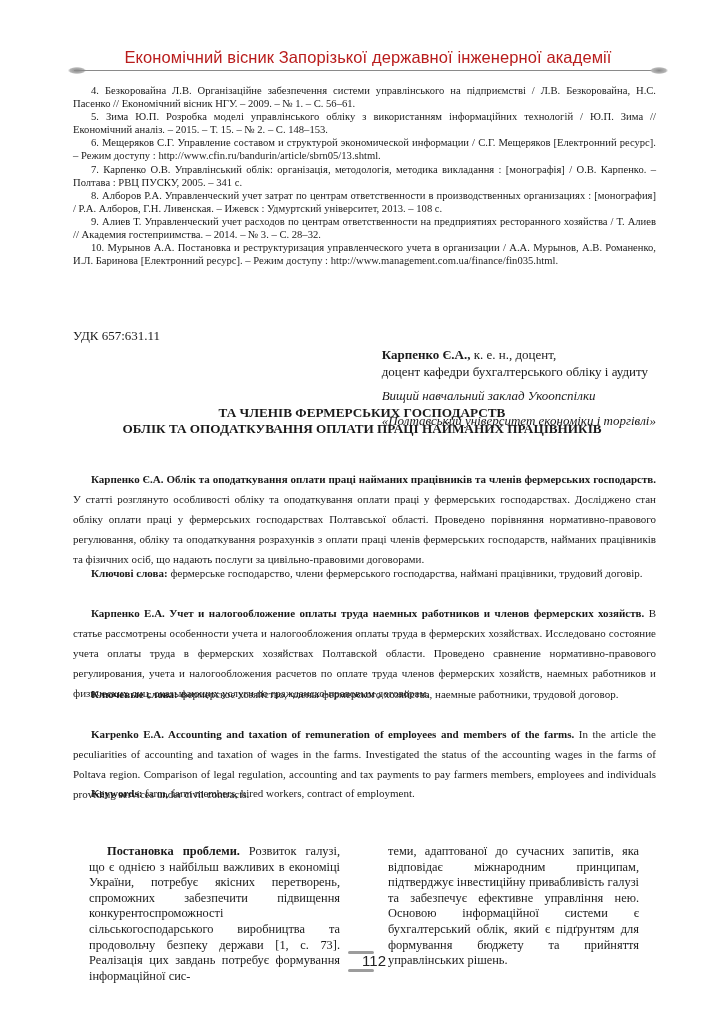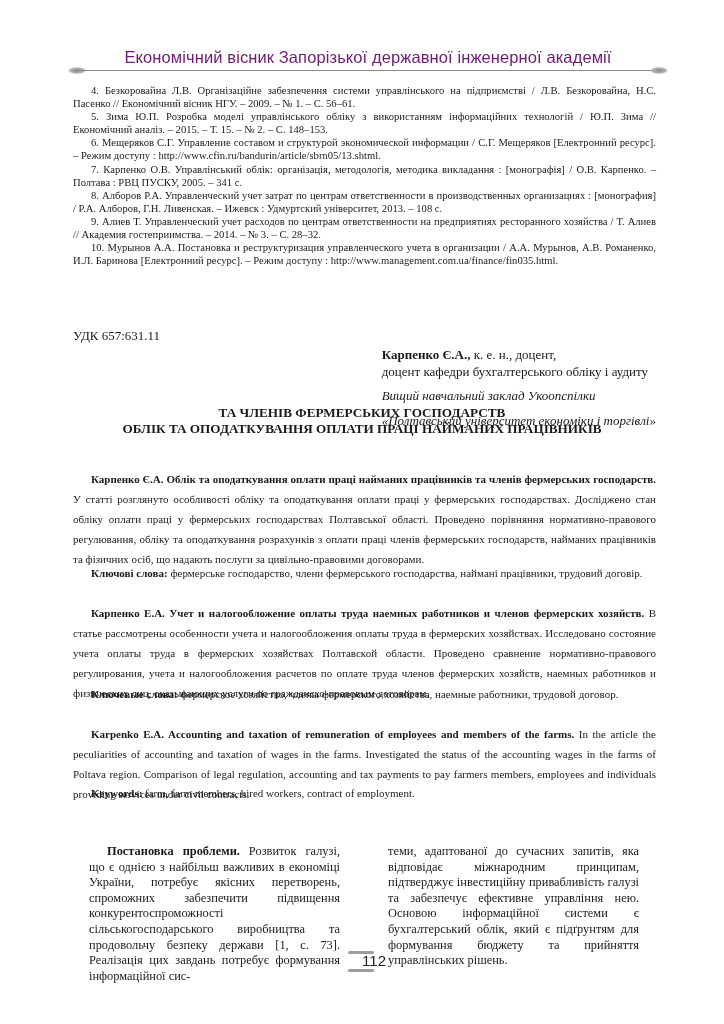--- a/index.html
+++ b/index.html
@@ -1,20 +1,20 @@
 <!DOCTYPE html>
 <html><head>
 <meta charset="utf-8">
 <style>
   html, body { margin: 0; padding: 0; background: #ffffff; }
   body { width: 724px; height: 1024px; position: relative; overflow: hidden;
          font-family: "Liberation Serif", serif; color: #1a1a1a; }
   .header { position: absolute; left: 68px; top: 44px; width: 600px; height: 30px; }
   .header-title { position: absolute; left: 0; right: 0; top: 4px; text-align: center;
-         font-family: "Liberation Sans", sans-serif; font-size: 16.5px; color: #701a75; letter-spacing: 0.1px; }
+         font-family: "Liberation Sans", sans-serif; font-size: 16.5px; color: #b91c1c; letter-spacing: 0.1px; }
   .header-rule { position: absolute; left: 6px; right: 6px; top: 26px; height: 1px; background: #8a8a8a; }
   .header-cap { position: absolute; top: 23px; width: 18px; height: 7px; background: radial-gradient(ellipse at center, #8a8a8a 0%, #b5b5b5 55%, rgba(255,255,255,0) 72%); }
   .header-cap.l { left: 0; } .header-cap.r { right: 0; }
 
   .refs { position: absolute; left: 73px; top: 84px; width: 583px; font-size: 10.6px; line-height: 13.1px; text-align: justify; }
   .refs p { margin: 0; text-indent: 18px; }
 
   .udk { position: absolute; left: 73px; top: 328px; font-size: 13px; }
   .author { position: absolute; right: 68px; top: 347px; text-align: left; font-size: 13px; line-height: 16.5px; }
   .author .name { font-weight: bold; }

